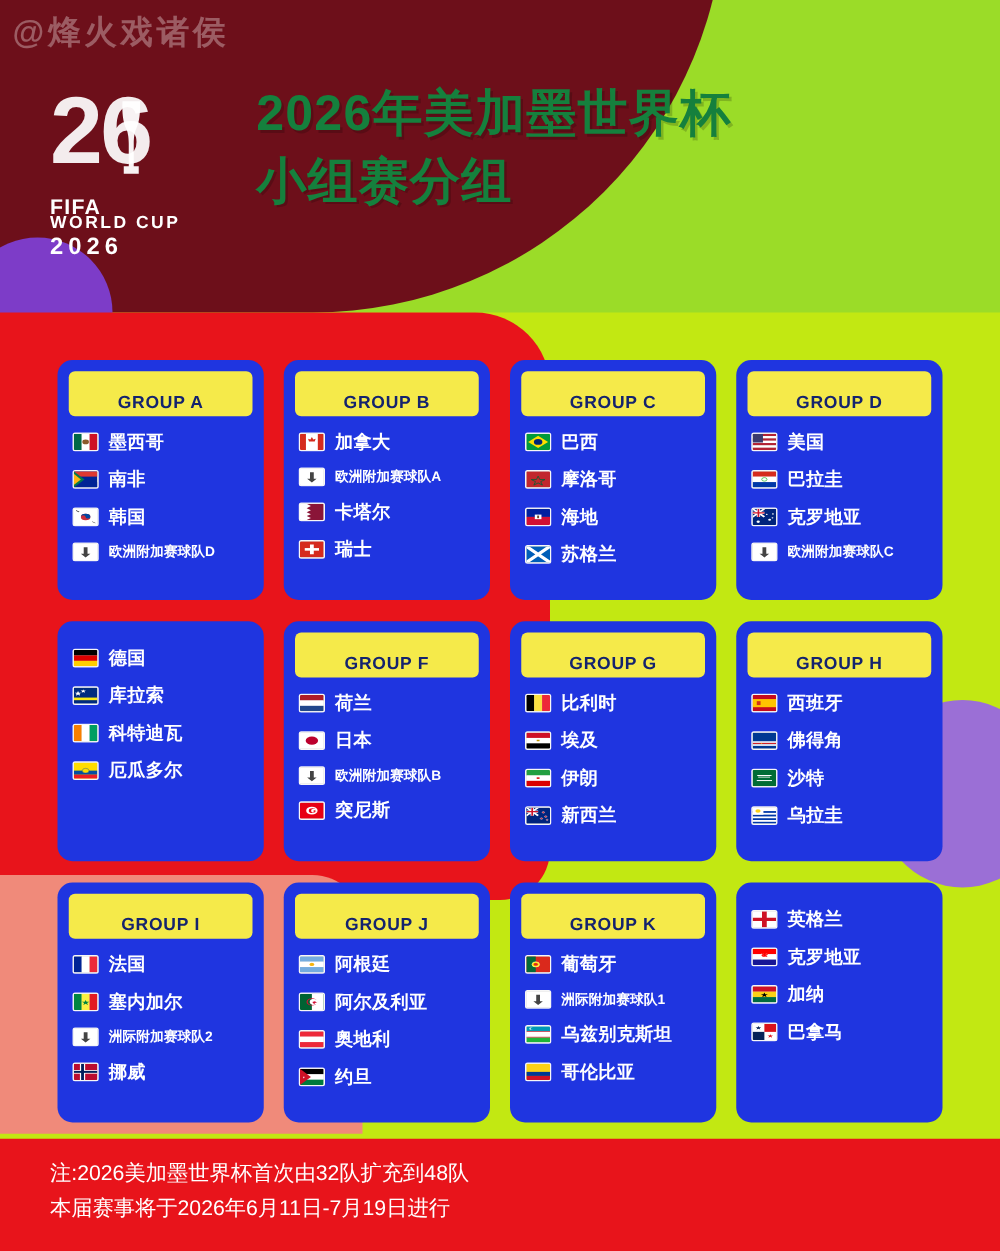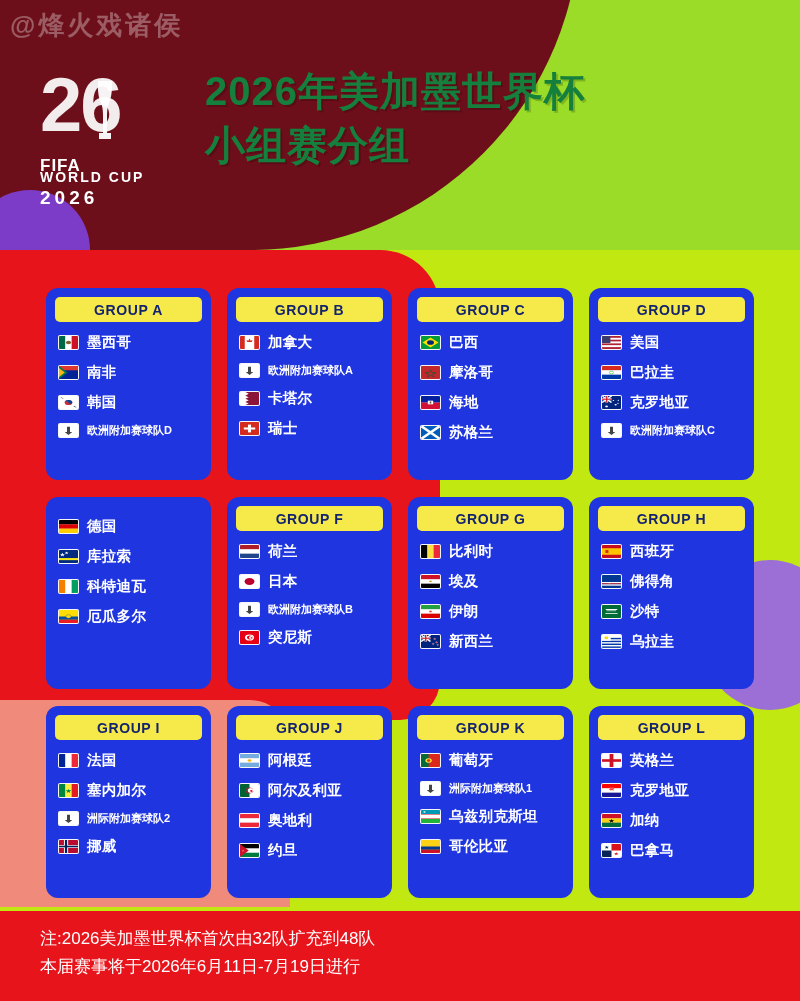--- a/index.html
+++ b/index.html
@@ -139,21 +139,21 @@
     padding: 9px 9px 10px 9px;
     height: 192px;
   }
   .group-title {
     background: #f5ea4a;
     color: #14236e;
     font-size: 14px;
     font-weight: bold;
     text-align: center;
     border-radius: 5px;
-    padding: 5px 0 4px 0;
+    padding: 16px 0 4px 0;
     letter-spacing: 0.6px;
   }
   .team {
     display: flex;
     align-items: center;
     margin-top: 11px;
     padding-left: 3px;
   }
   .flag {
     width: 21px; height: 15px;
@@ -729,21 +729,20 @@
             <svg viewBox="0 0 100 100" preserveAspectRatio="none">
               <rect width="100" height="100" fill="#fcd116"></rect>
               <rect y="50" width="100" height="25" fill="#003893"></rect>
               <rect y="75" width="100" height="25" fill="#ce1126"></rect>
             </svg>
           </span>
           <span class="team-name">哥伦比亚</span>
         </div>
       </div>
       <div class="group">
-        <div class="group-title">GROUP L</div>
         <div class="team">
           <span class="flag">
             <svg viewBox="0 0 100 100" preserveAspectRatio="none">
               <rect width="100" height="100" fill="#ffffff"></rect>
               <rect x="40" y="0" width="20" height="100" fill="#ce1124"></rect>
               <rect x="0" y="40" width="100" height="20" fill="#ce1124"></rect>
             </svg>
           </span>
           <span class="team-name">英格兰</span>
         </div>

